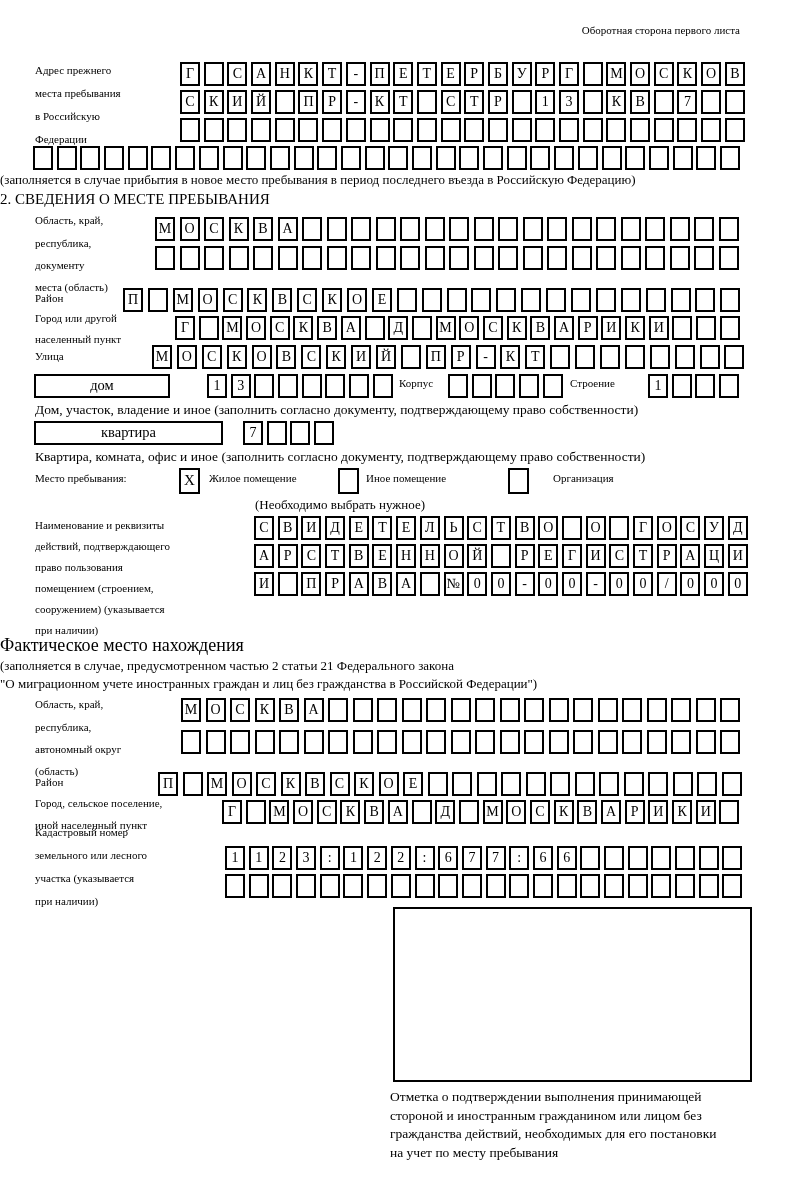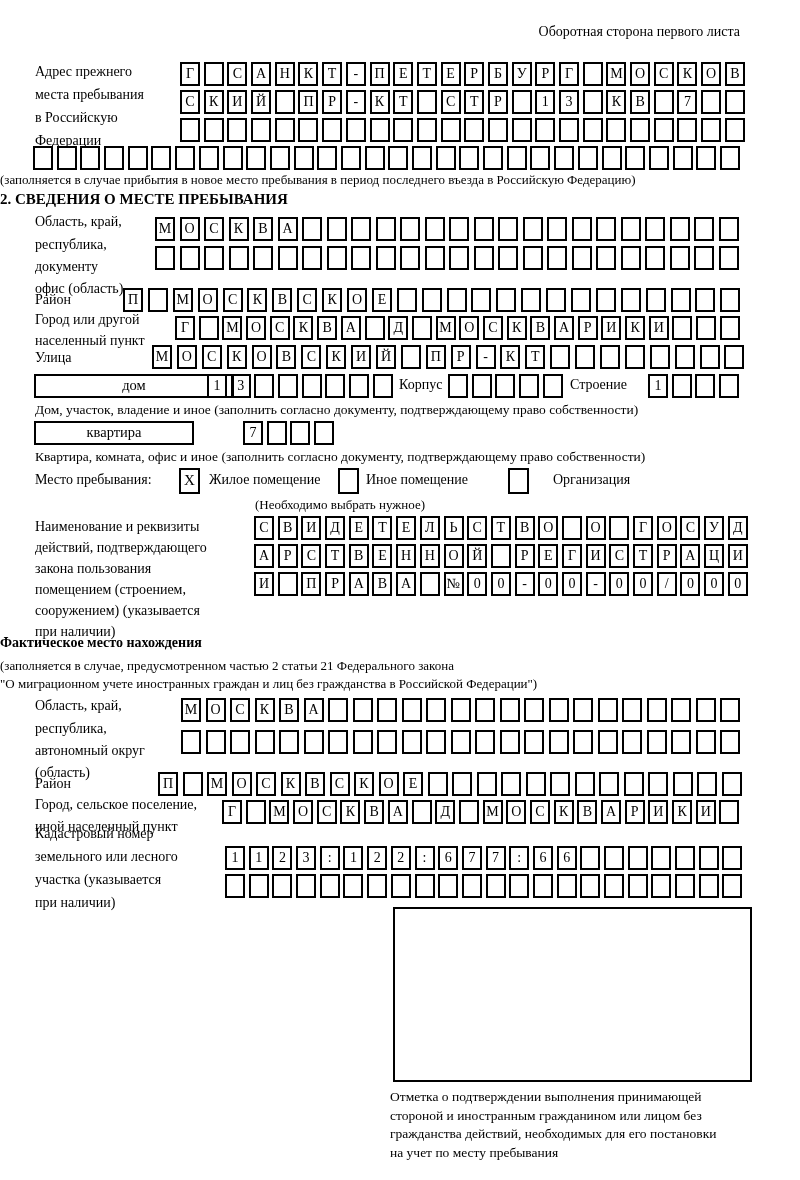--- a/index.html
+++ b/index.html
@@ -1,22 +1,22 @@
 <!DOCTYPE html>
 <html><head>
 <meta charset="utf-8">
 <style>
   html,body{margin:0;padding:0;background:#fff;}
   .page{position:relative;width:800px;height:1180px;background:#fff;color:#000;
         font-family:"Liberation Serif","DejaVu Serif",serif;overflow:hidden;}
   .abs{position:absolute;}
-  .lbl{font-size:14px;line-height:1.2;white-space:nowrap;}
+  .lbl{font-size:11px;line-height:1.2;white-space:nowrap;}
   .sm{font-size:13px;}
   .md{font-size:13.5px;}
-  .b{font-weight:bold;}
+  .b{font-weight:normal;}
   .c800{left:0;width:800px;text-align:left;}
   .row{display:flex;gap:3.7px;}
   .row.g45{gap:4.5px;}
   .row.g49{gap:4.9px;}
   .cell{flex:none;width:20px;height:24px;border:2px solid #000;box-sizing:border-box;
         font-size:14px;line-height:20px;text-align:center;}
   .wbox{border:2px solid #000;box-sizing:border-box;height:24px;font-size:14.5px;
         line-height:19px;text-align:center;}
   .cb{width:21px;height:26px;border:2px solid #000;box-sizing:border-box;
       font-size:15px;line-height:21px;text-align:center;}
@@ -146,21 +146,21 @@
       <span class="cell"></span>
     </div>
 
   <div class="abs sm c800" style="top:172px">(заполняется в случае прибытия в новое место пребывания в период последнего въезда в Российскую Федерацию)</div>
 
   <div class="abs c800 b" style="top:191px;font-size:15px">2. СВЕДЕНИЯ О МЕСТЕ ПРЕБЫВАНИЯ</div>
 
   <div class="abs lbl" style="left:35px;top:214px">Область, край,</div>
   <div class="abs lbl" style="left:35px;top:237px">республика,</div>
   <div class="abs lbl" style="left:35px;top:259px">документу</div>
-  <div class="abs lbl" style="left:35px;top:281px">офис (область)</div>
+  <div class="abs lbl" style="left:35px;top:281px">места (область)</div>
   <div class="abs row g45" style="left:155px;top:217px">
       <span class="cell">М</span>
       <span class="cell">О</span>
       <span class="cell">С</span>
       <span class="cell">К</span>
       <span class="cell">В</span>
       <span class="cell">А</span>
       <span class="cell"></span>
       <span class="cell"></span>
       <span class="cell"></span>
@@ -286,21 +286,21 @@
       <span class="cell"></span>
       <span class="cell"></span>
       <span class="cell"></span>
       <span class="cell"></span>
       <span class="cell"></span>
       <span class="cell"></span>
       <span class="cell"></span>
       <span class="cell"></span>
     </div>
 
-  <div class="abs wbox" style="left:34px;top:374px;width:200px">дом</div>
+  <div class="abs wbox" style="left:34px;top:374px;width:136px">дом</div>
   <div class="abs row" style="left:207px;top:374px">
       <span class="cell">1</span>
       <span class="cell">3</span>
       <span class="cell"></span>
       <span class="cell"></span>
       <span class="cell"></span>
       <span class="cell"></span>
       <span class="cell"></span>
       <span class="cell"></span>
     </div>
@@ -315,41 +315,41 @@
   <div class="abs lbl" style="left:570px;top:377px">Строение</div>
   <div class="abs row" style="left:648px;top:374px">
       <span class="cell">1</span>
       <span class="cell"></span>
       <span class="cell"></span>
       <span class="cell"></span>
     </div>
 
   <div class="abs md" style="left:35px;top:402px">Дом, участок, владение и иное (заполнить согласно документу, подтверждающему право собственности)</div>
 
-  <div class="abs wbox" style="left:34px;top:421px;width:160px">квартира</div>
+  <div class="abs wbox" style="left:34px;top:421px;width:189px">квартира</div>
   <div class="abs row" style="left:243px;top:421px">
       <span class="cell">7</span>
       <span class="cell"></span>
       <span class="cell"></span>
       <span class="cell"></span>
     </div>
   <div class="abs md" style="left:35px;top:449px">Квартира, комната, офис и иное (заполнить согласно документу, подтверждающему право собственности)</div>
 
   <div class="abs lbl" style="left:35px;top:472px">Место пребывания:</div>
   <div class="abs cb" style="left:179px;top:468px">X</div>
   <div class="abs lbl" style="left:209px;top:472px">Жилое помещение</div>
   <div class="abs cb" style="left:338px;top:468px"></div>
   <div class="abs lbl" style="left:366px;top:472px">Иное помещение</div>
   <div class="abs cb" style="left:508px;top:468px"></div>
   <div class="abs lbl" style="left:553px;top:472px">Организация</div>
   <div class="abs sm" style="left:180px;top:497px;width:320px;text-align:center">(Необходимо выбрать нужное)</div>
 
   <div class="abs lbl" style="left:35px;top:519px">Наименование и реквизиты</div>
   <div class="abs lbl" style="left:35px;top:540px">действий, подтверждающего</div>
-  <div class="abs lbl" style="left:35px;top:561px">закона пользования</div>
+  <div class="abs lbl" style="left:35px;top:561px">право пользования</div>
   <div class="abs lbl" style="left:35px;top:582px">помещением (строением,</div>
   <div class="abs lbl" style="left:35px;top:603px">сооружением) (указывается</div>
   <div class="abs lbl" style="left:35px;top:624px">при наличии)</div>
   <div class="abs row" style="left:254px;top:516px">
       <span class="cell">С</span>
       <span class="cell">В</span>
       <span class="cell">И</span>
       <span class="cell">Д</span>
       <span class="cell">Е</span>
       <span class="cell">Т</span>
@@ -409,21 +409,21 @@
       <span class="cell">0</span>
       <span class="cell">-</span>
       <span class="cell">0</span>
       <span class="cell">0</span>
       <span class="cell">/</span>
       <span class="cell">0</span>
       <span class="cell">0</span>
       <span class="cell">0</span>
     </div>
 
-  <div class="abs c800 b" style="top:635px;font-size:14px">Фактическое место нахождения</div>
+  <div class="abs c800 b" style="top:635px;font-size:18px">Фактическое место нахождения</div>
   <div class="abs sm c800" style="top:658px">(заполняется в случае, предусмотренном частью 2 статьи 21 Федерального закона</div>
   <div class="abs sm c800" style="top:676px">"О миграционном учете иностранных граждан и лиц без гражданства в Российской Федерации")</div>
 
   <div class="abs lbl" style="left:35px;top:698px">Область, край,</div>
   <div class="abs lbl" style="left:35px;top:721px">республика,</div>
   <div class="abs lbl" style="left:35px;top:743px">автономный округ</div>
   <div class="abs lbl" style="left:35px;top:765px">(область)</div>
   <div class="abs row g45" style="left:181px;top:698px">
       <span class="cell">М</span>
       <span class="cell">О</span>

